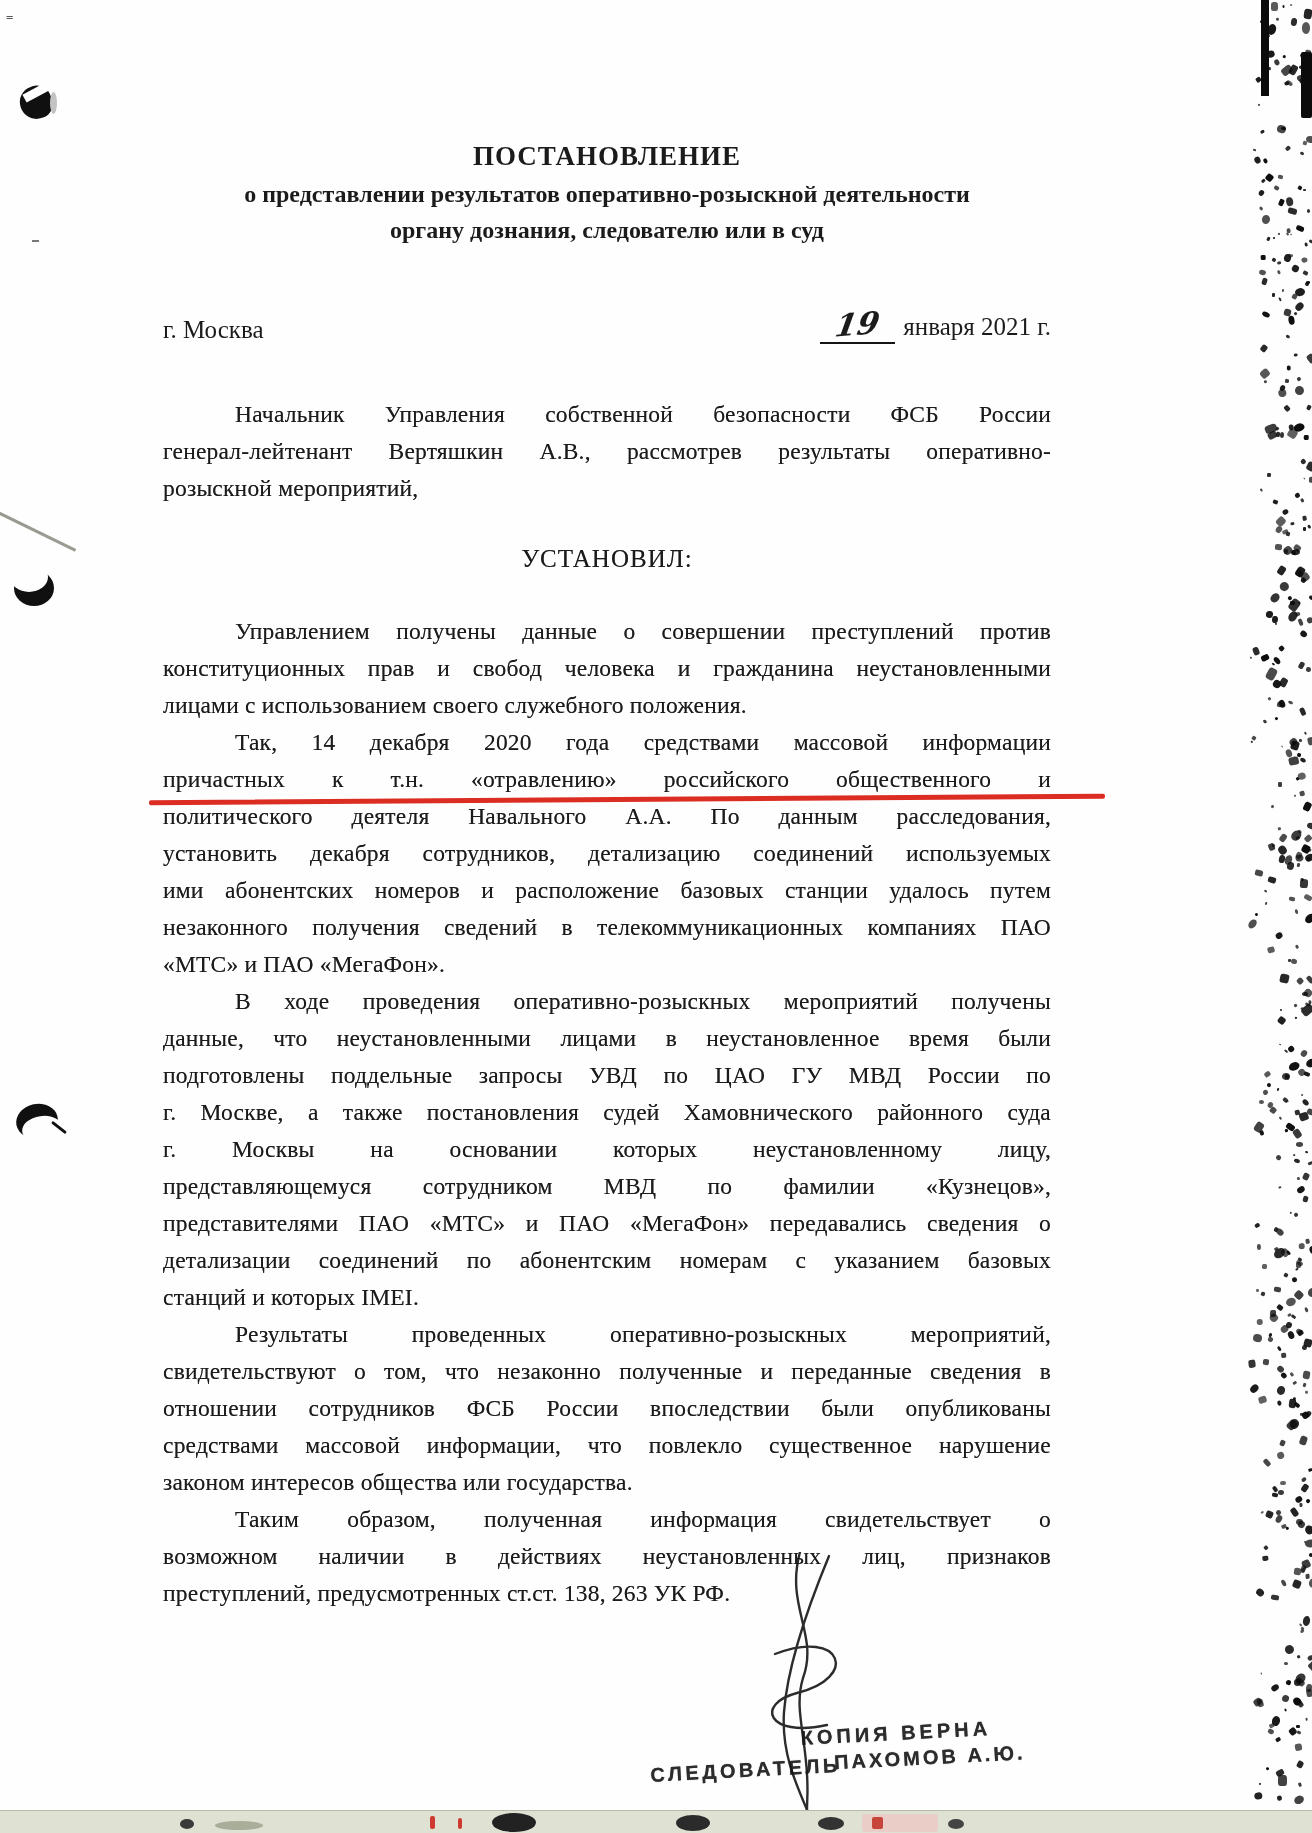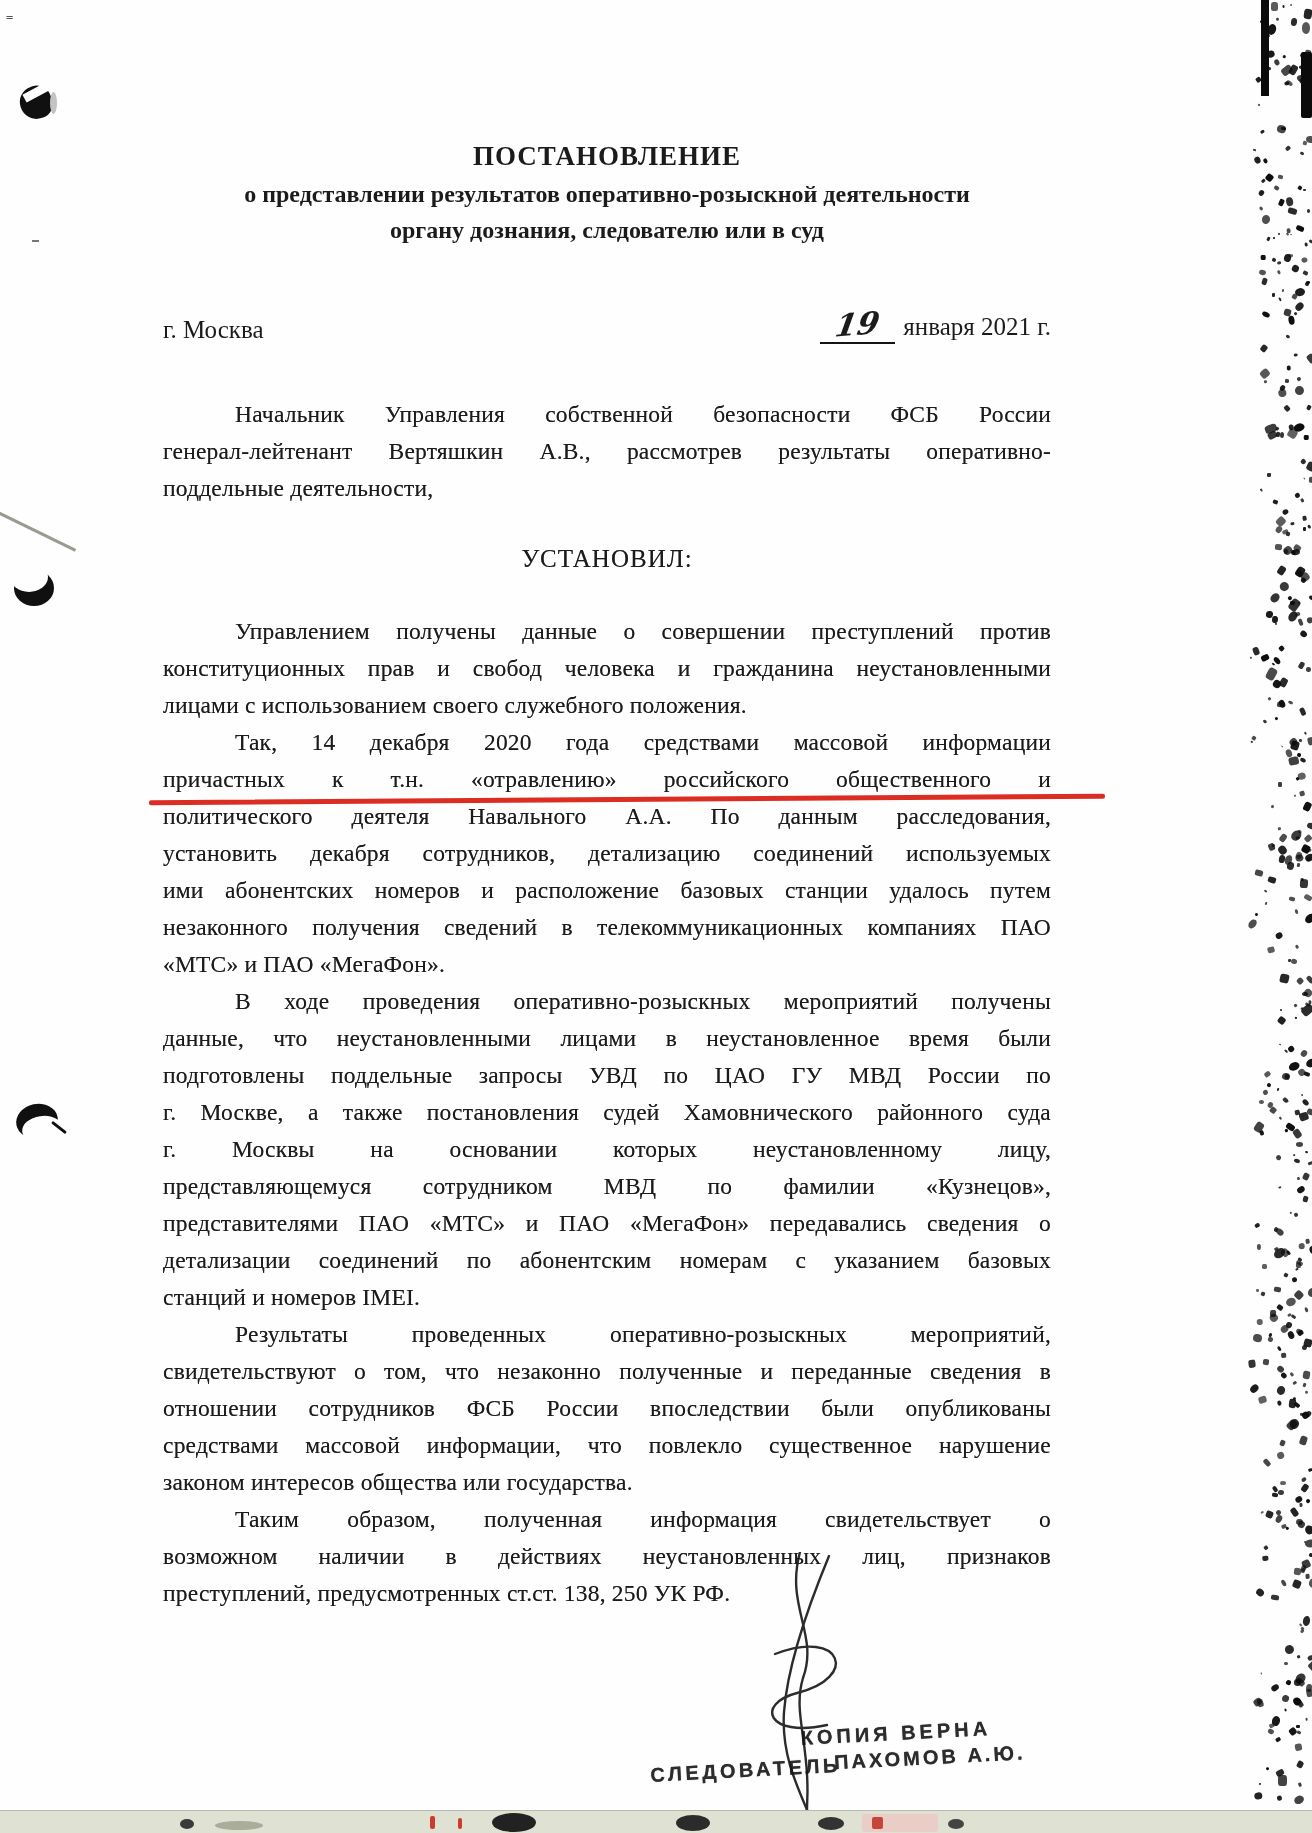--- a/index.html
+++ b/index.html
@@ -89,21 +89,21 @@
   </div>
 
   <div class="dateline">
     <span>г. Москва</span>
     <span class="date-right"><span class="day-hand"><b>19</b></span><span>января 2021 г.</span></span>
   </div>
 
   <div class="preamble">
       <div class="line first">Начальник Управления собственной безопасности ФСБ России</div>
       <div class="line">генерал-лейтенант Вертяшкин А.В., рассмотрев результаты оперативно-</div>
-      <div class="line last">поддельные деятельности,</div>
+      <div class="line last">розыскной мероприятий,</div>
     </div>
 
   <div class="ustanovil">УСТАНОВИЛ:</div>
 
   <div class="body-block">
       <div>
         <div class="line first">Управлением получены данные о совершении преступлений против</div>
         <div class="line">конституционных прав и свобод человека и гражданина неустановленными</div>
         <div class="line last">лицами с использованием своего служебного положения.</div>
       </div>
@@ -118,33 +118,33 @@
       </div>
       <div>
         <div class="line first">В ходе проведения оперативно-розыскных мероприятий получены</div>
         <div class="line">данные, что неустановленными лицами в неустановленное время были</div>
         <div class="line">подготовлены поддельные запросы УВД по ЦАО ГУ МВД России по</div>
         <div class="line">г. Москве, а также постановления судей Хамовнического районного суда</div>
         <div class="line">г. Москвы на основании которых неустановленному лицу,</div>
         <div class="line">представляющемуся сотрудником МВД по фамилии «Кузнецов»,</div>
         <div class="line">представителями ПАО «МТС» и ПАО «МегаФон» передавались сведения о</div>
         <div class="line">детализации соединений по абонентским номерам с указанием базовых</div>
-        <div class="line last">станций и номеров IMEI.</div>
+        <div class="line last">станций и которых IMEI.</div>
       </div>
       <div>
         <div class="line first">Результаты проведенных оперативно-розыскных мероприятий,</div>
         <div class="line">свидетельствуют о том, что незаконно полученные и переданные сведения в</div>
         <div class="line">отношении сотрудников ФСБ России впоследствии были опубликованы</div>
         <div class="line">средствами массовой информации, что повлекло существенное нарушение</div>
         <div class="line last">законом интересов общества или государства.</div>
       </div>
       <div>
         <div class="line first">Таким образом, полученная информация свидетельствует о</div>
         <div class="line">возможном наличии в действиях неустановленных лиц, признаков</div>
-        <div class="line last">преступлений, предусмотренных ст.ст. 138, 250 УК РФ.</div>
+        <div class="line last">преступлений, предусмотренных ст.ст. 138, 263 УК РФ.</div>
       </div>
     </div>
 </div>
 
 <div class="stamp">
   <span class="s1">КОПИЯ ВЕРНА</span>
   <span class="s2">СЛЕДОВАТЕЛЬ</span>
   <span class="s3">ПАХОМОВ А.Ю.</span>
 </div>
 <svg class="sig" width="130" height="281" viewBox="0 0 130 281">

